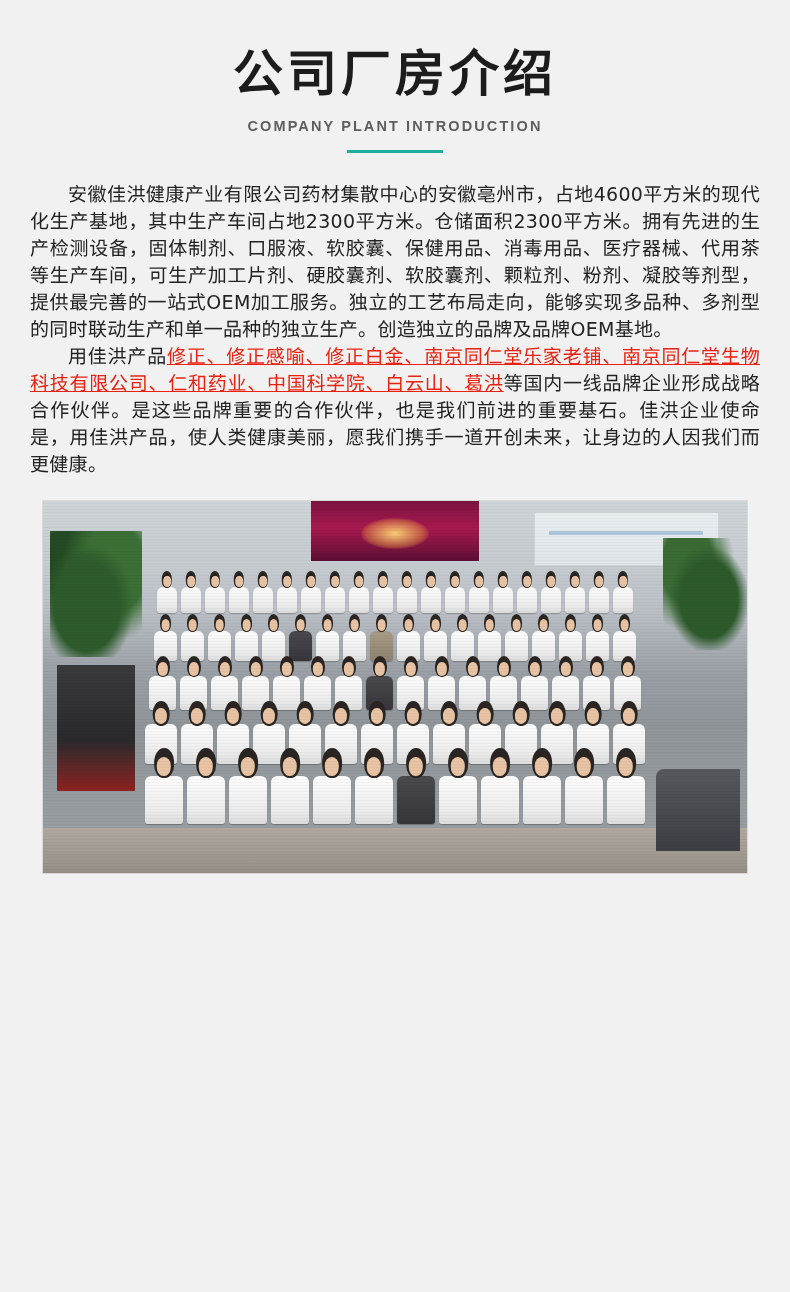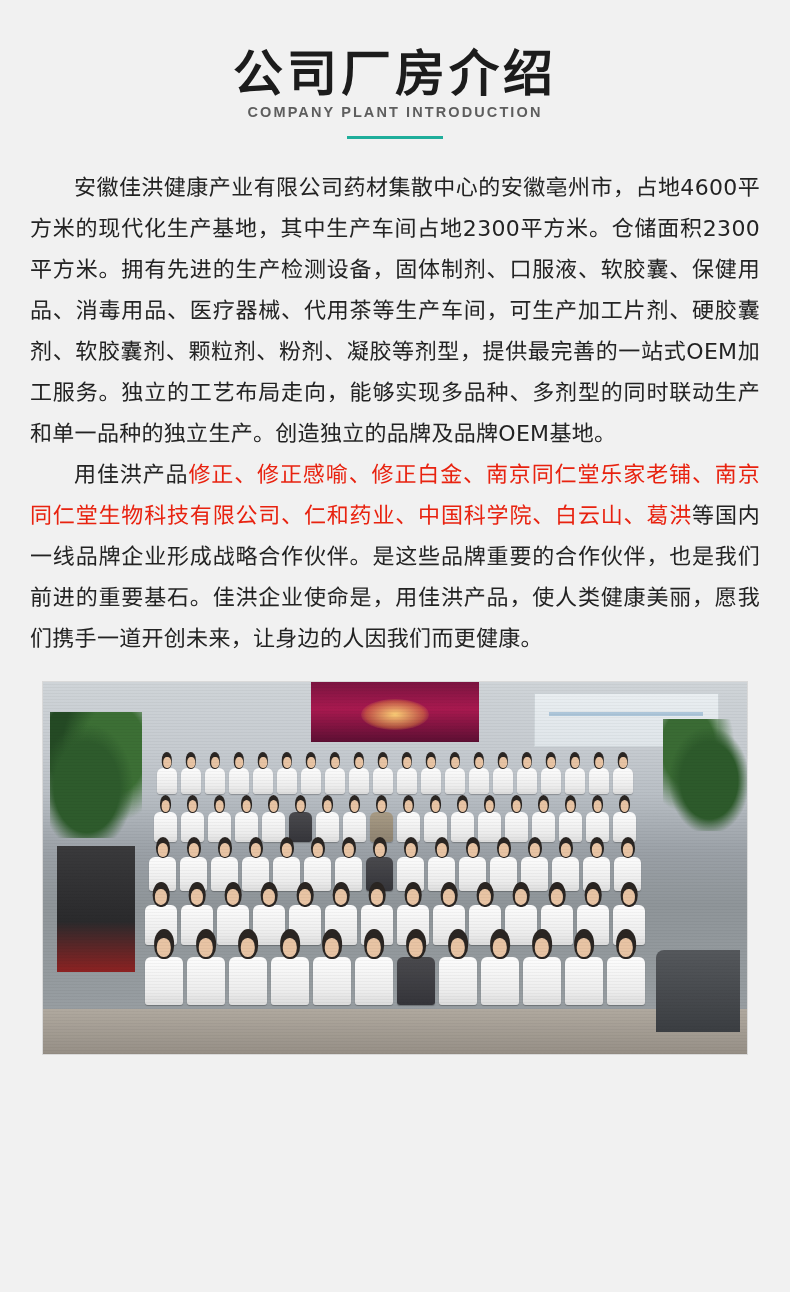--- a/index.html
+++ b/index.html
@@ -30,55 +30,57 @@
   }
   .title-cn {
     font-size: 50px;
     line-height: 60px;
     font-weight: bold;
     letter-spacing: 4px;
     color: #1c1c1c;
     margin: 0;
   }
   .title-en {
+    margin-top: 14px;
     font-size: 14.5px;
     letter-spacing: 2.1px;
     color: #5e5e5e;
     font-weight: bold;
     font-family: "Liberation Sans", sans-serif;
   }
   .rule-wrap {
     margin-top: 16px;
     display: flex;
     justify-content: center;
   }
   .rule {
     width: 96px;
     height: 3px;
     background: #1fae9b;
   }
 
   
   .content {
     margin: 28px 30px 0 30px;
-    font-size: 22px;
-    line-height: 41px;
+    font-size: 19px;
+    line-height: 27px;
     color: #232323;
     text-align: justify;
     letter-spacing: 0.3px;
   }
   .para {
     margin: 0;
     text-indent: 2em;
   }
   .para + .para {
     margin-top: 0;
   }
   .hl {
     color: #e8220f;
+    text-decoration: underline;
   }
 
   
   .photo-wrap {
     margin: 22px 42px 0 42px;
     height: 372px;
     border: 1px solid #d9d9d9;
     background: #b9bcc0;
     overflow: hidden;
     position: relative;

